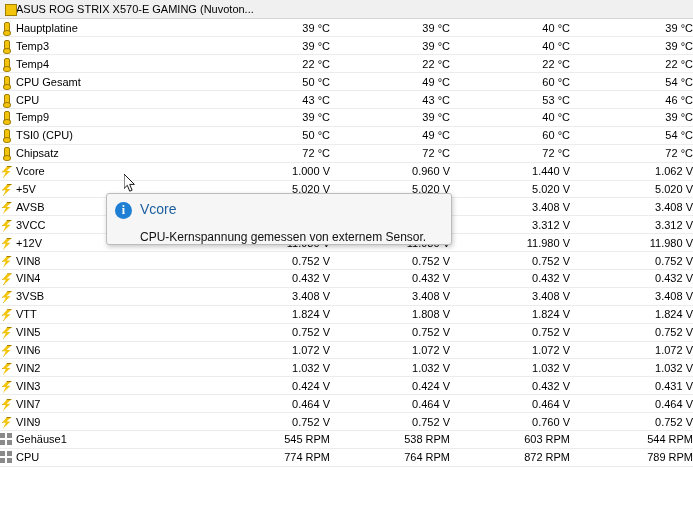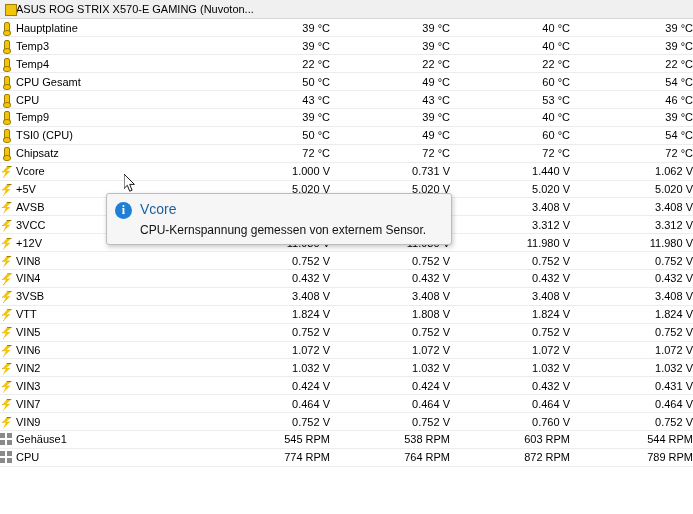--- a/index.html
+++ b/index.html
@@ -147,21 +147,21 @@
   .tooltip-body { display: flex; flex-direction: column; }
   .tooltip-title {
     font-size: 14px;
     color: #1d5f9e;
     line-height: 18px;
   }
   .tooltip-text {
     font-size: 12px;
     color: #111;
     line-height: 18px;
-    margin-top: 3px;
+    margin-top: 10px;
   }
   
   .cursor {
     position: absolute;
     left: 124px;
     top: 174px;
     width: 12px;
     height: 19px;
     pointer-events: none;
   }
@@ -275,21 +275,21 @@
           <td class="c-val c-last">72 °C</td>
         </tr>
         <tr>
           <td class="c-name">
             <div class="name-wrap">
               <span class="icon icon-volt"></span>
               <span class="sensor-label">Vcore</span>
             </div>
           </td>
           <td class="c-val">1.000 V</td>
-          <td class="c-val">0.731 V</td>
+          <td class="c-val">0.960 V</td>
           <td class="c-val">1.440 V</td>
           <td class="c-val c-last">1.062 V</td>
         </tr>
         <tr>
           <td class="c-name">
             <div class="name-wrap">
               <span class="icon icon-volt"></span>
               <span class="sensor-label">+5V</span>
             </div>
           </td>

